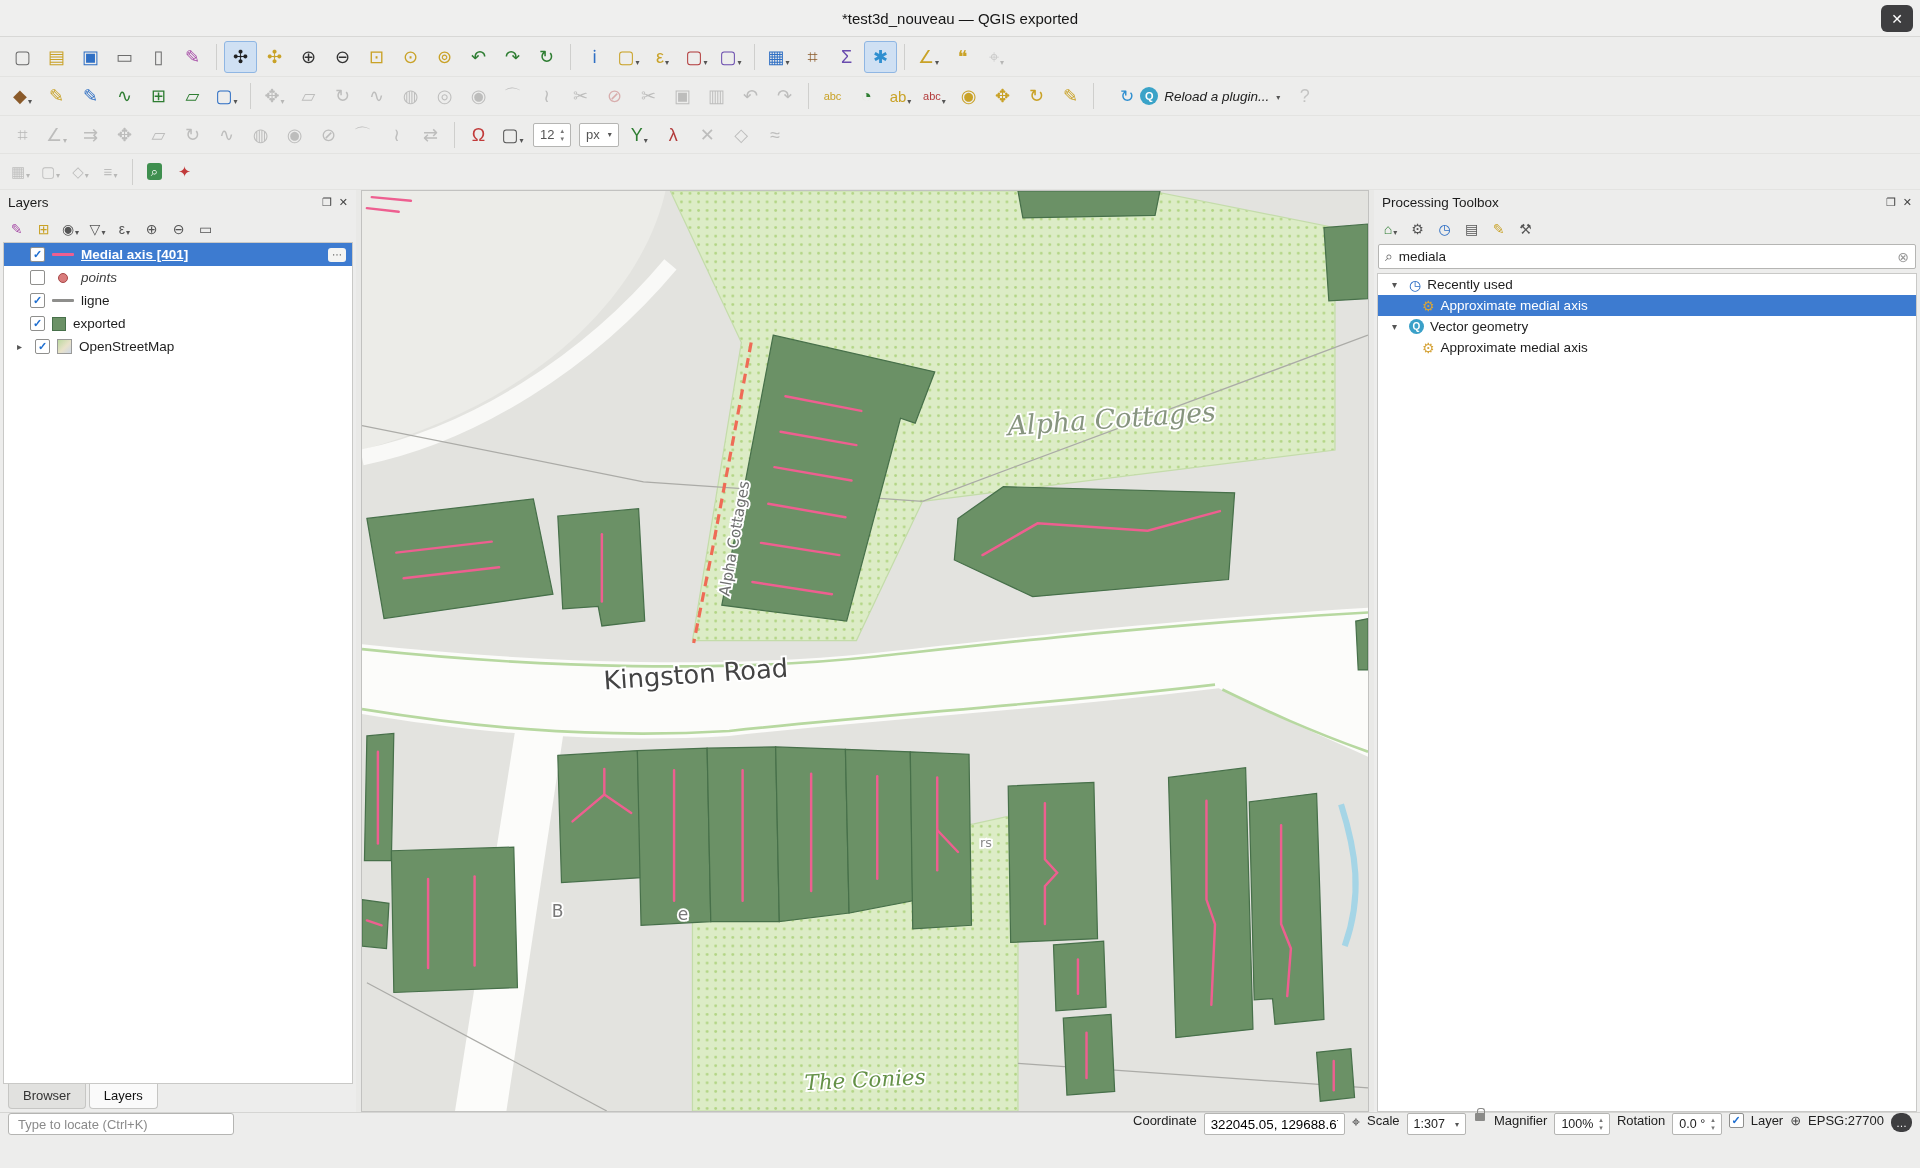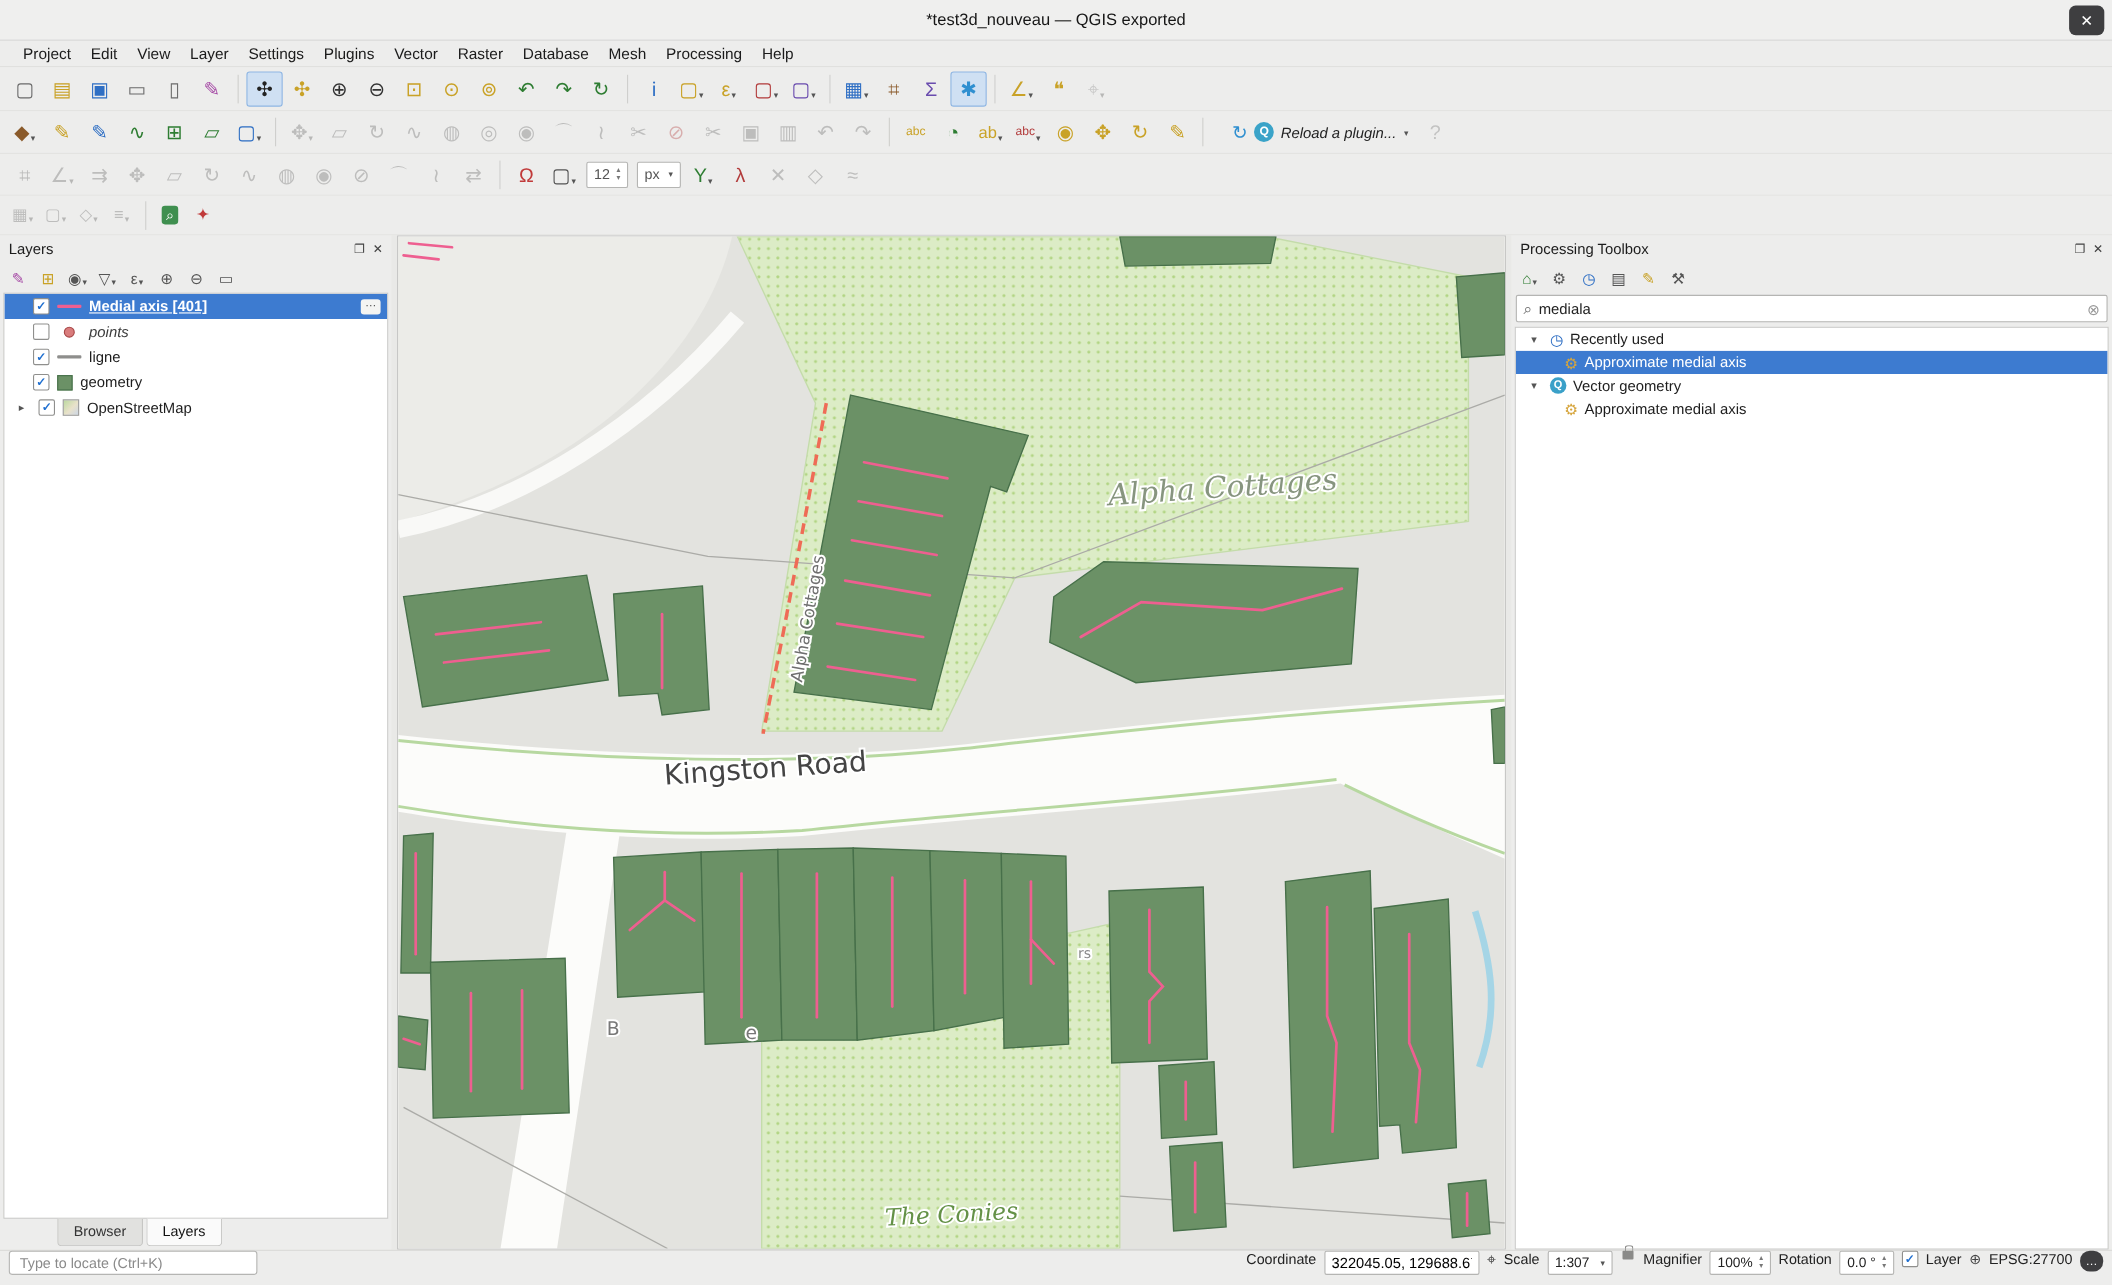--- a/index.html
+++ b/index.html
@@ -59,21 +59,21 @@
   .sym-line.pink { background:#ee5f90; }
   .sym-line.gray { background:#8e8e8c; }
   .sym-point { width:10px; height:10px; border-radius:50%; background:#d97c7c; border:1.5px solid #a84848; flex:none; margin:0 6px; }
   .sym-fill { width:14px; height:14px; background:#6b9166; border:1px solid #47704a; flex:none; }
   .sym-raster { width:15px; height:15px; flex:none; border:1px solid #9a9a98; background:linear-gradient(135deg,#bcd9a0,#e9e2ca 55%,#cdd7e6); }
   .exp { width:17px; flex:none; font-size:10px; color:#555; text-align:center; }
   .llabel.sel { font-weight:bold; text-decoration:underline; color:#fff; }
   .llabel.italic { font-style:italic; color:#3c3c3c; }
   .lbadge { margin-left:auto; margin-right:6px; background:#f4f4f2; color:#555; border-radius:3px; font-size:10px; line-height:13px; height:14px; padding:0 4px; }
 
-  .panel-tabs { height:28px; display:flex; align-items:flex-start; padding-left:8px; gap:3px;margin-left:44px; }
+  .panel-tabs { height:28px; display:flex; align-items:flex-start; padding-left:8px; gap:3px; }
   .tab { padding:4px 14px 5px; font-size:13px; border:1px solid #c6c6c4; border-top:none; background:#e1e1df; border-radius:0 0 4px 4px; color:#333; }
   .tab.active { background:#fafafa; color:#111; }
 
   
   .search { height:25px; margin:2px 4px 4px; border:1px solid #b5b5b3; background:#fff; border-radius:2px; display:flex; align-items:center; padding:0 6px; gap:6px; font-size:13.5px; }
   .search input { border:none; outline:none; flex:1; font-size:13.5px; font-family:"Liberation Sans",sans-serif; color:#222; background:transparent; }
   .s-ico { color:#666; font-size:14px; }
   .s-clear { color:#999; font-size:14px; }
   .prow { height:21px; display:flex; align-items:center; gap:6px; font-size:13.5px; color:#1d1d1d; }
   .prow.group { padding-left:8px; }
@@ -103,34 +103,20 @@
 </head>
 <body>
 
 <div id="app">
 
   <div id="titlebar">
     <div class="title">*test3d_nouveau — QGIS exported</div>
     <div class="close-btn">✕</div>
   </div>
 
-  <div id="menubar">
-      <span class="menu-item">Project</span>
-      <span class="menu-item">Edit</span>
-      <span class="menu-item">View</span>
-      <span class="menu-item">Layer</span>
-      <span class="menu-item">Settings</span>
-      <span class="menu-item">Plugins</span>
-      <span class="menu-item">Vector</span>
-      <span class="menu-item">Raster</span>
-      <span class="menu-item">Database</span>
-      <span class="menu-item">Mesh</span>
-      <span class="menu-item">Processing</span>
-      <span class="menu-item">Help</span>
-    </div>
 
   <div id="tb1" class="toolbar">
       <div id="tb1-icons" class="tb-row">
         <div class="tb-btn">
           <span class="tb-glyph" style="color: rgb(109, 109, 109);">▢</span>
         </div>
         <div class="tb-btn">
           <span class="tb-glyph" style="color: rgb(201, 162, 39);">▤</span>
         </div>
         <div class="tb-btn">
@@ -514,21 +500,21 @@
             </span>
           <span class="sym-line gray"></span>
           <span class="llabel">ligne</span>
         </div>
 
         <div class="lrow">
           <span class="cb">
               <span>✓</span>
             </span>
           <span class="sym-fill"></span>
-          <span class="llabel">geometry</span>
+          <span class="llabel">exported</span>
         </div>
 
         <div class="lrow osm">
           <span class="exp">▸</span>
           <span class="cb">
               <span>✓</span>
             </span>
           <span class="sym-raster"></span>
           <span class="llabel">OpenStreetMap</span>
         </div>

